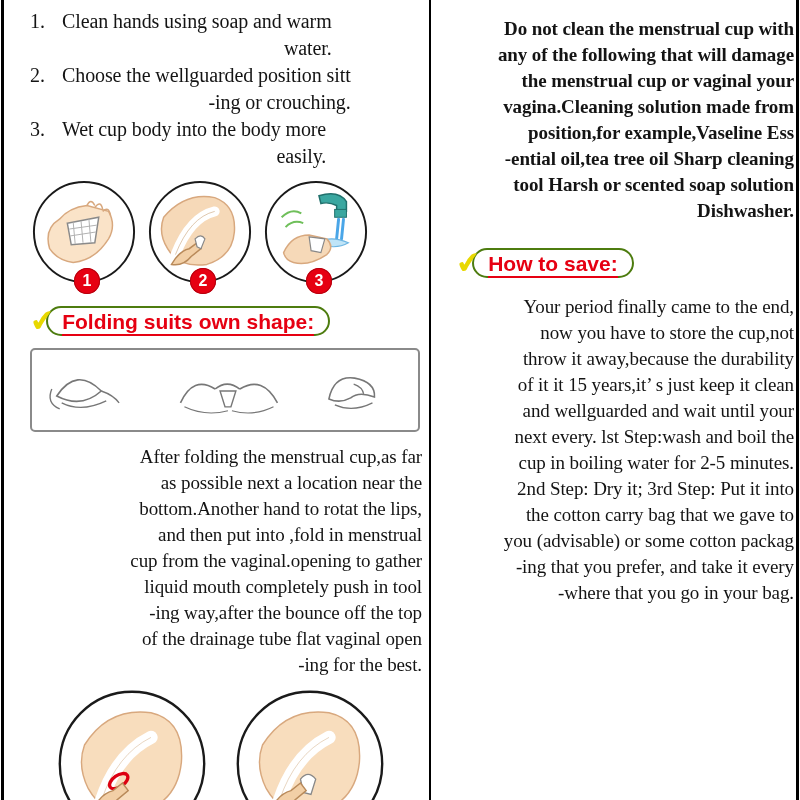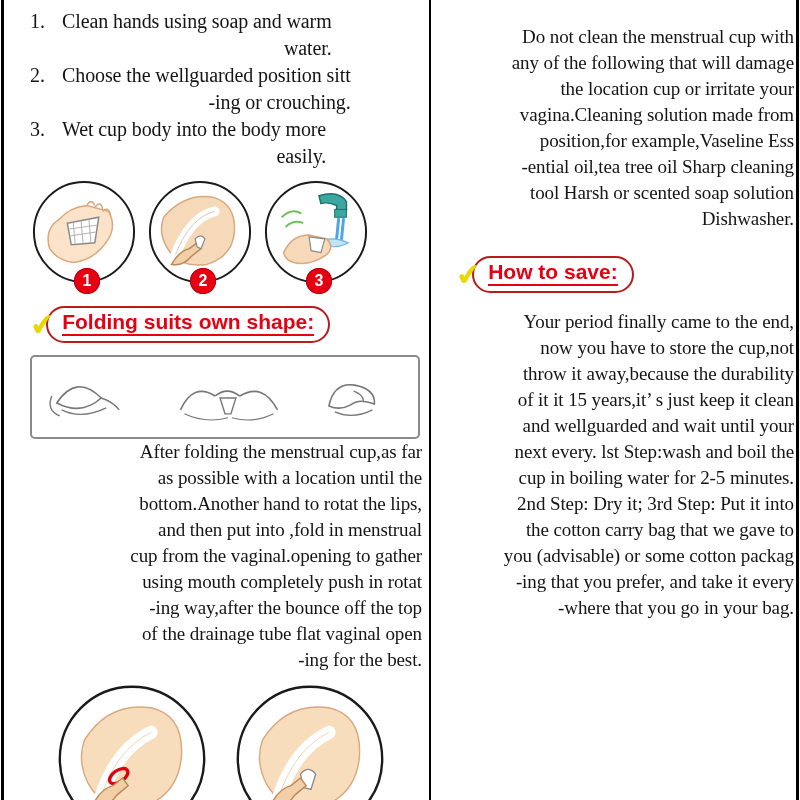--- a/index.html
+++ b/index.html
@@ -19,29 +19,29 @@
   .circles-row{display:flex;gap:8px;margin-top:8px;}
   .circle-wrap{position:relative;width:108px;height:116px;}
   .circle-wrap svg{display:block;width:108px;height:108px;}
   .badge{position:absolute;bottom:0;left:44px;width:26px;height:26px;border-radius:50%;
          background:#e60012;color:#fff;display:flex;align-items:center;justify-content:center;
          font:bold 16px "Liberation Sans",sans-serif;box-shadow:0 0 0 1px #b5000e inset;}
 
   .heading-row{display:flex;align-items:center;margin-top:12px;}
   .check{font-family:"DejaVu Sans",sans-serif;font-size:30px;line-height:1;color:#e8d800;
          font-weight:bold;margin-right:-9px;position:relative;z-index:2;transform:rotate(-6deg);}
-  .oval{border:2px solid #b91c1c;border-radius:24px;padding:2px 14px 7px;}
+  .oval{border:2px solid #4d7c0f;border-radius:24px;padding:2px 14px 0;}
   .htext{font-family:"Liberation Sans",sans-serif;font-weight:bold;font-size:21px;color:#e60012;
          border-bottom:2px solid #e60012;padding-bottom:1px;white-space:nowrap;}
 
   .fold-box{margin-top:12px;width:386px;height:80px;border:2px solid #8a8a8a;border-radius:5px;}
   .fold-box svg{display:block;width:100%;height:100%;}
 
-  .para{font-size:19px;line-height:26px;}
-  .para-first{margin-top:16px;}
+  .para{font-size:19px;line-height:26px;margin-top:12px;}
+  .para-first{margin-top:8px;font-weight:bold;}
   .heading-row-right{margin-top:24px;}
   .para-save{margin-top:16px;}
 
   .bottom-row{display:flex;gap:26px;margin-top:10px;padding-left:26px;}
   .bottom-row svg{width:152px;height:152px;display:block;}
 </style>
 </head>
 <body>
 
 <div class="page">
@@ -126,25 +126,25 @@
         <path d="M150 52 Q163 24 185 38 M248 52 Q233 24 210 38 M185 38 Q197 28 210 38" fill="none" stroke="#777" stroke-width="1.6"></path>
         <path d="M190 40 L206 40 L201 56 L195 56 Z" fill="none" stroke="#777" stroke-width="1.4"></path>
         <path d="M154 56 Q175 66 198 60 M244 56 Q224 66 202 60" stroke="#777" stroke-width="1.2" fill="none"></path>
         <path d="M300 48 Q305 24 326 27 Q347 31 346 46 Q330 40 322 47 Q311 53 300 48 Z" fill="none" stroke="#777" stroke-width="1.6"></path>
         <path d="M325 33 Q334 36 335 43 M306 54 Q324 62 344 52" stroke="#777" stroke-width="1.3" fill="none"></path>
       </svg>
     </div>
 
     <div class="para">
         <div class="line">After folding the menstrual cup,as far</div>
-        <div class="line">as possible with a location until the</div>
+        <div class="line">as possible next a location near the</div>
         <div class="line">bottom.Another hand to rotat the lips,</div>
         <div class="line">and then put into ,fold in menstrual</div>
         <div class="line">cup from the vaginal.opening to gather</div>
-        <div class="line">using mouth completely push in rotat</div>
+        <div class="line">liquid mouth completely push in tool</div>
         <div class="line">-ing way,after the bounce off the top</div>
         <div class="line">of the drainage tube flat vaginal open</div>
         <div class="line">-ing for the best.</div>
       </div>
 
     <div class="bottom-row">
       <svg viewBox="0 0 160 160">
         <circle cx="80" cy="80" r="76" fill="#fff" stroke="#1a1a1a" stroke-width="2.5"></circle>
         <path d="M30 60 Q55 20 100 26 Q135 34 132 78 Q128 118 92 130 Q52 138 34 106 Q22 82 30 60 Z" fill="#f8ddbd" stroke="#d8a87e" stroke-width="1.5"></path>
         <path d="M48 118 Q64 70 100 52" stroke="#fff" stroke-width="14" fill="none" stroke-linecap="round"></path>
@@ -161,21 +161,21 @@
         <path d="M36 136 Q44 112 60 108 L70 100 L76 108 L64 118 Q54 132 36 136 Z" fill="#f2cfa6" stroke="#b98a5a" stroke-width="1.5"></path>
       </svg>
     </div>
   </div>
 
   <div class="col-right">
 
     <div class="para para-first">
         <div class="line">Do not clean the menstrual cup with</div>
         <div class="line">any of the following that will damage</div>
-        <div class="line">the location cup or irritate your</div>
+        <div class="line">the menstrual cup or vaginal your</div>
         <div class="line">vagina.Cleaning solution made from</div>
         <div class="line">position,for example,Vaseline Ess</div>
         <div class="line">-ential oil,tea tree oil Sharp cleaning</div>
         <div class="line">tool Harsh or scented soap solution</div>
         <div class="line">Dishwasher.</div>
       </div>
 
     <div class="heading-row heading-row-right">
       <span class="check">✔</span>
       <span class="oval">

